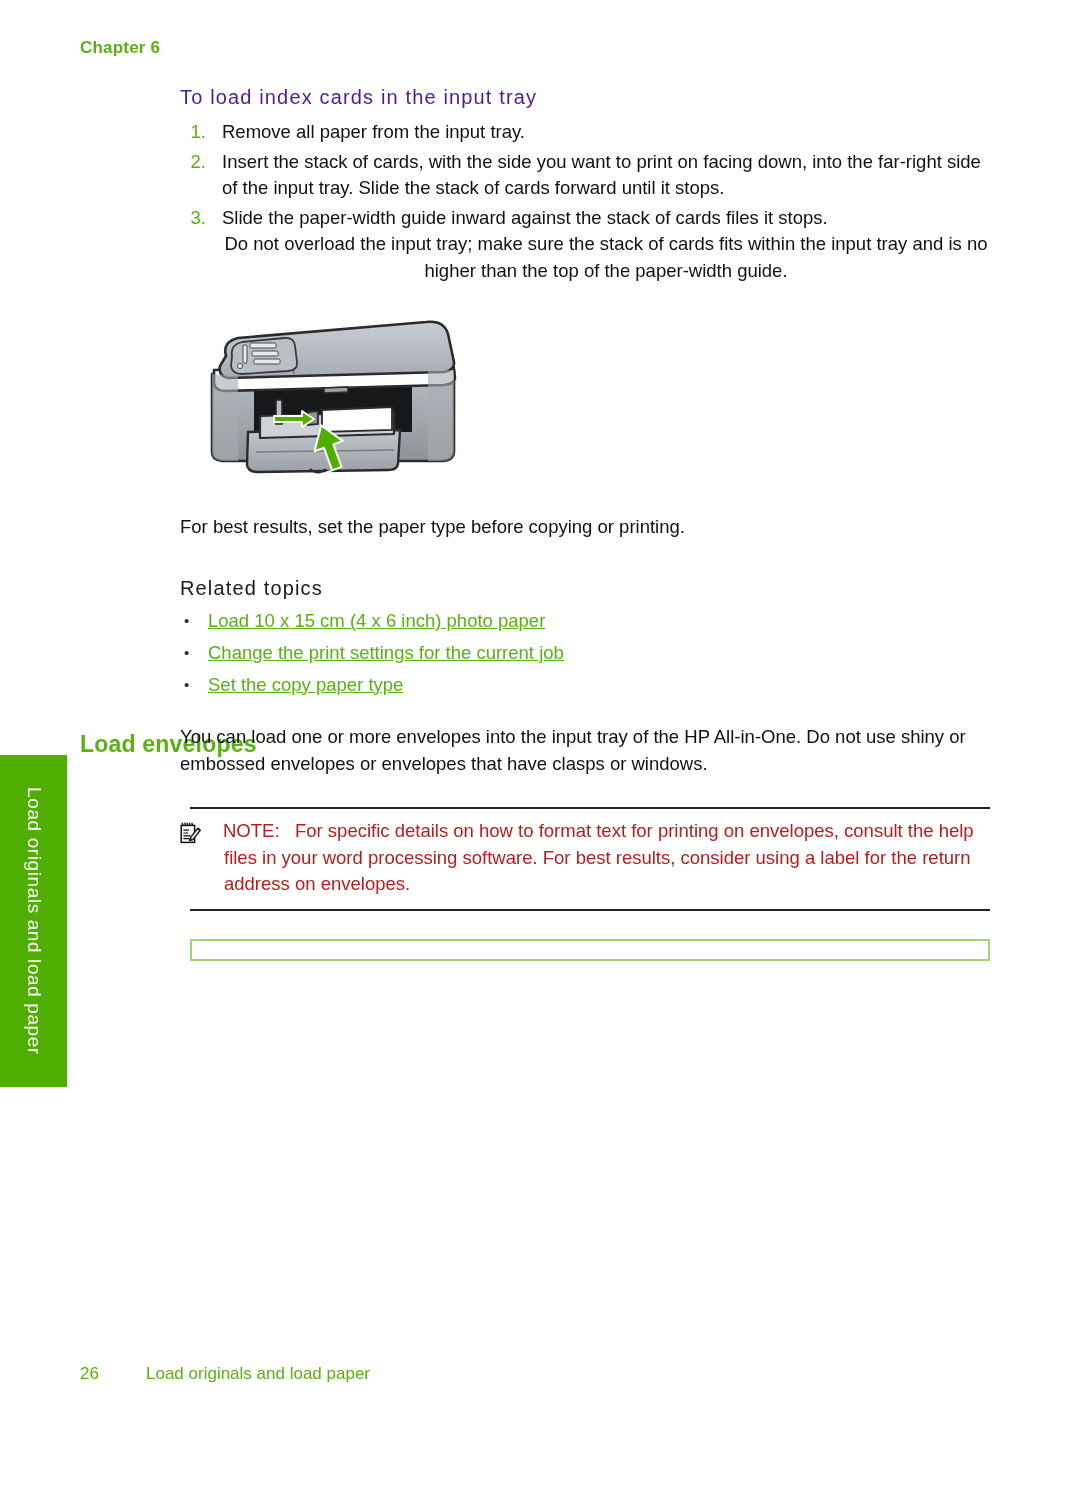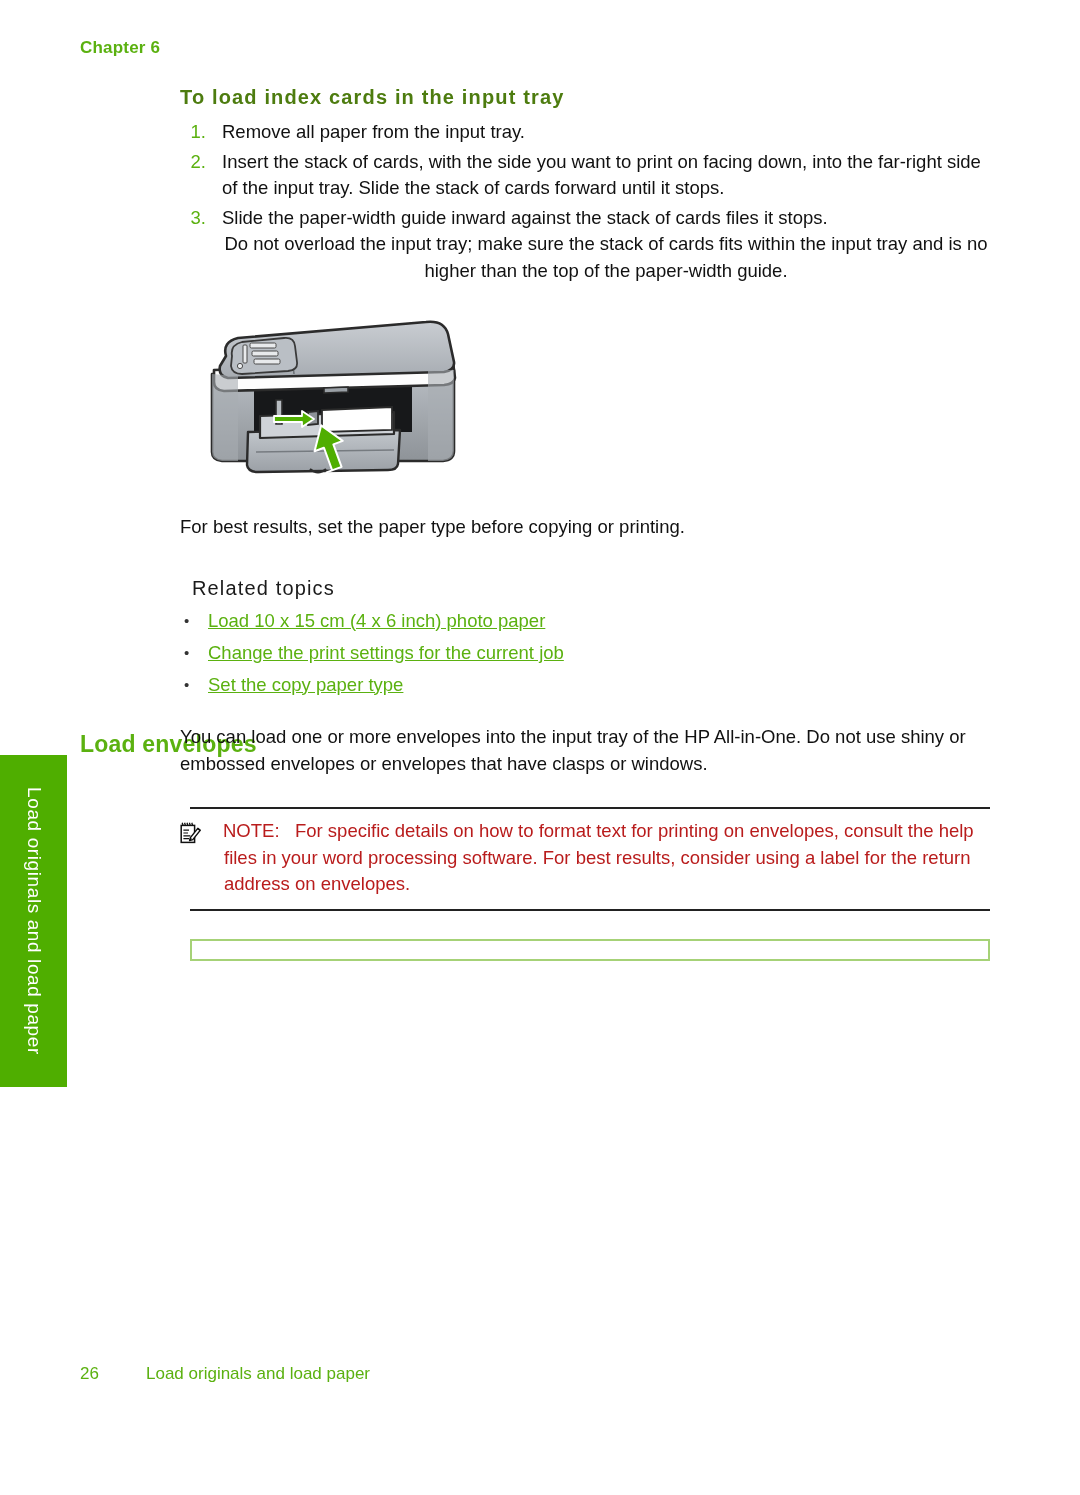--- a/index.html
+++ b/index.html
@@ -30,24 +30,24 @@
   
   .content {
     position: absolute;
     left: 180px;
     top: 86px;
     width: 810px;
   }
 
   .sub-heading {
     font-size: 20px;
-    color: #4d7c0f;
+    color: #4c1d95;
     letter-spacing: 1.15px;
     margin: 0 0 10px 0;
-    font-weight: bold;
+    font-weight: normal;
   }
 
   
   ol.steps {
     list-style: none;
     margin: 0;
     padding: 0;
   }
   ol.steps > li {
     position: relative;
@@ -296,21 +296,21 @@
         <path d="M120 158 L136 158 L136 134 L146 134 L131 112 L116 134 L126 134 L126 158 Z" transform="rotate(-20 131 135)" fill="#4fae00" stroke="#ffffff" stroke-width="2" stroke-linejoin="round"></path>
       </g>
 
       <path d="M14 62 L14 140 Q14 148 24 149 L40 149 L40 64 Z" fill="#a8adb3" opacity="0.6"></path>
       <path d="M230 58 L256 58 L256 139 Q256 148 245 149 L230 149 Z" fill="#a8adb3" opacity="0.6"></path>
     </svg>
   </div>
 
   <p class="body-para" style="margin-top:28px;">For best results, set the paper type before copying or printing.</p>
 
-  <h2 class="related-heading" style="margin-top:36px;margin-left:12px;">Related topics</h2>
+  <h2 class="related-heading" style="margin-top:36px;">Related topics</h2>
 
   <ul class="related-list">
     <li>
       <span class="bullet">•</span>
       <a href="#">Load 10 x 15 cm (4 x 6 inch) photo paper</a>
     </li>
     <li>
       <span class="bullet">•</span>
       <a href="#">Change the print settings for the current job</a>
     </li>

